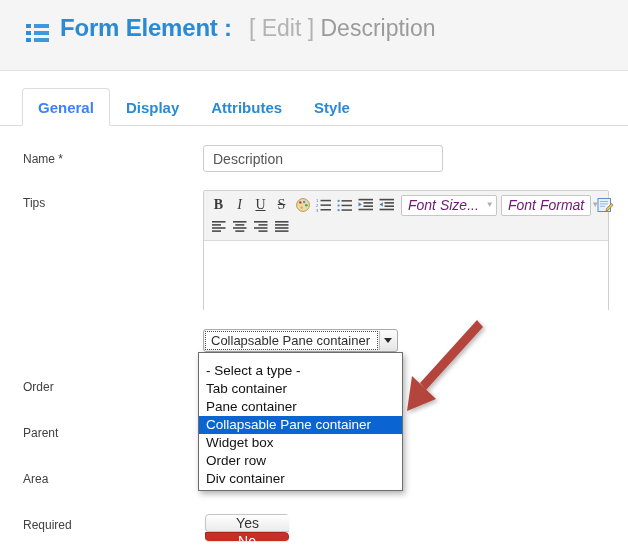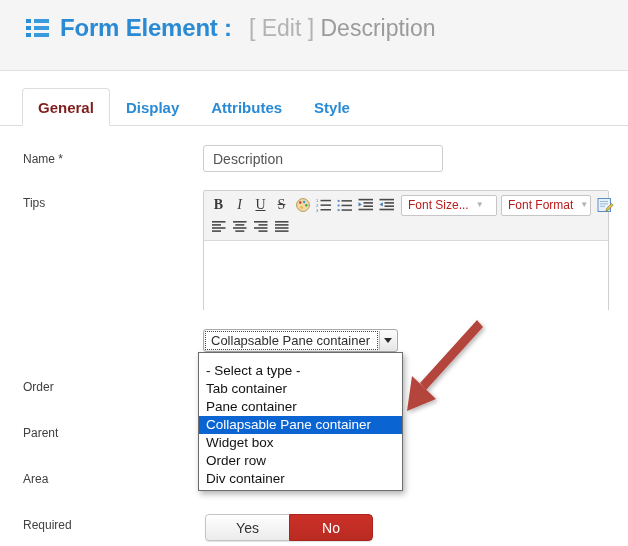--- a/index.html
+++ b/index.html
@@ -25,21 +25,21 @@
     position: absolute;
     left: 0; top: 0;
     width: 628px; height: 71px;
     background: #f5f5f5;
     border-bottom: 1px solid #e2e2e2;
   }
   .header-inner {
     position: absolute;
     left: 26px; top: 14px;
     display: flex;
-    align-items: center;
+    align-items: flex-end;
     gap: 11px;
   }
   .list-icon {
     width: 23px; height: 18px;
     display: flex;
     flex-direction: column;
     justify-content: space-between;
     flex: 0 0 auto;
   }
   .list-icon .row {
@@ -91,21 +91,21 @@
     padding: 10px 15px 9px 15px;
     line-height: 17px;
     color: #2a8ad4;
     background: transparent;
     border: 1px solid transparent;
     border-radius: 4px 4px 0 0;
     cursor: pointer;
     white-space: nowrap;
   }
   .tab.active {
-    color: #7f1d1d;
+    color: #3b82f6;
     background: #ffffff;
     border: 1px solid #dddddd;
     border-bottom-color: #ffffff;
   }
 
   
   .form-area {
     position: absolute;
     left: 0; top: 126px;
     width: 628px;
@@ -172,23 +172,24 @@
     background: #ffffff;
     border-radius: 2px;
     display: flex;
     align-items: center;
     padding: 0 4px 0 6px;
     margin-left: 4px;
     cursor: pointer;
     flex: 0 0 auto;
   }
   .tb-sel .lab {
-    font-size: 12px;
-    color: #b91c1c;
-    white-space: nowrap;
+    font-size: 14px;
+    color: #701a75;
+    white-space: nowrap;
+    font-style: italic;
   }
   .tb-sel .car {
     margin-left: 7px;
     color: #b0b0b0;
     font-size: 8px;
     line-height: 8px;
   }
   .tb-sel.fsize { width: 96px; }
   .tb-sel.fformat { width: 90px; }
 
@@ -271,20 +272,21 @@
 
   
   .toggle {
     position: absolute;
     left: 205px; top: 514px;
     display: flex;
     height: 27px;
     border-radius: 4px;
     overflow: hidden;
     box-shadow: 0 1px 1px rgba(0,0,0,0.12);
+    flex-direction: column;
   }
   .toggle .seg {
     width: 84px;
     display: flex;
     align-items: center;
     justify-content: center;
     font-size: 14px;
     cursor: pointer;
   }
   .toggle .seg.off {

